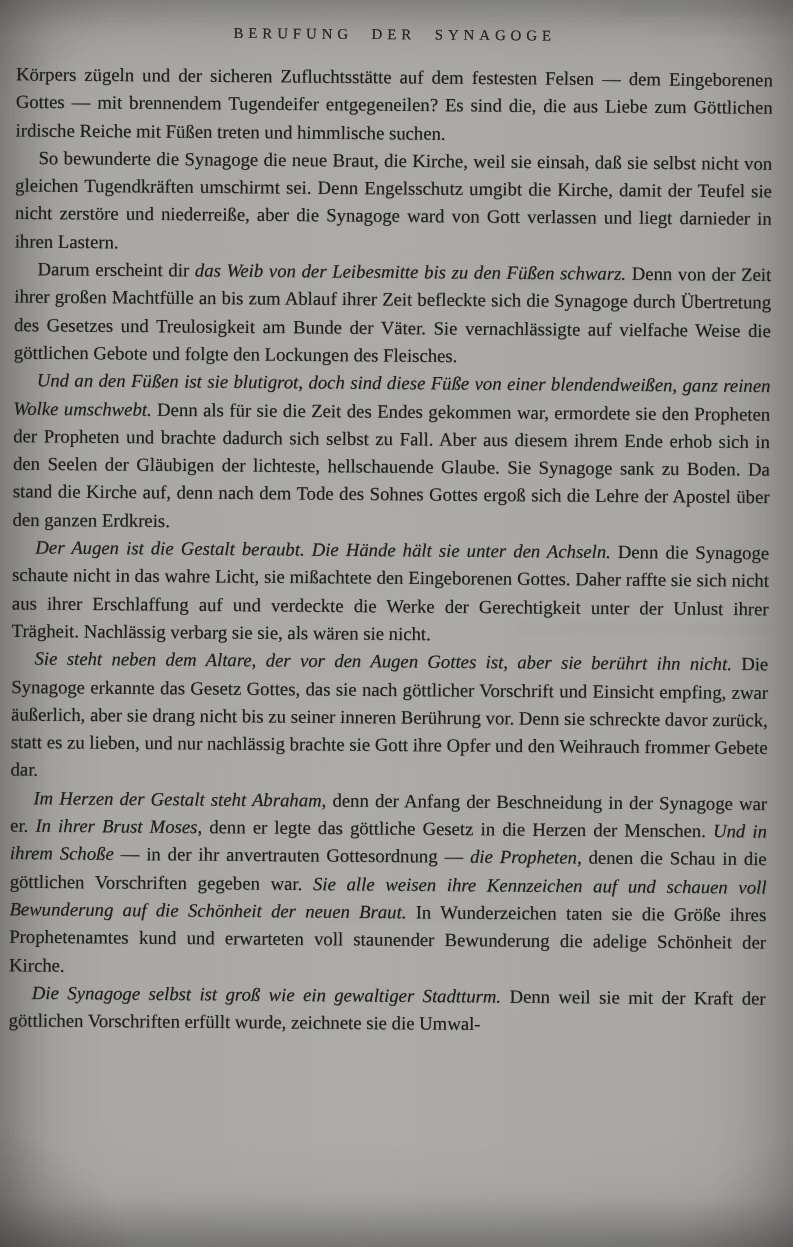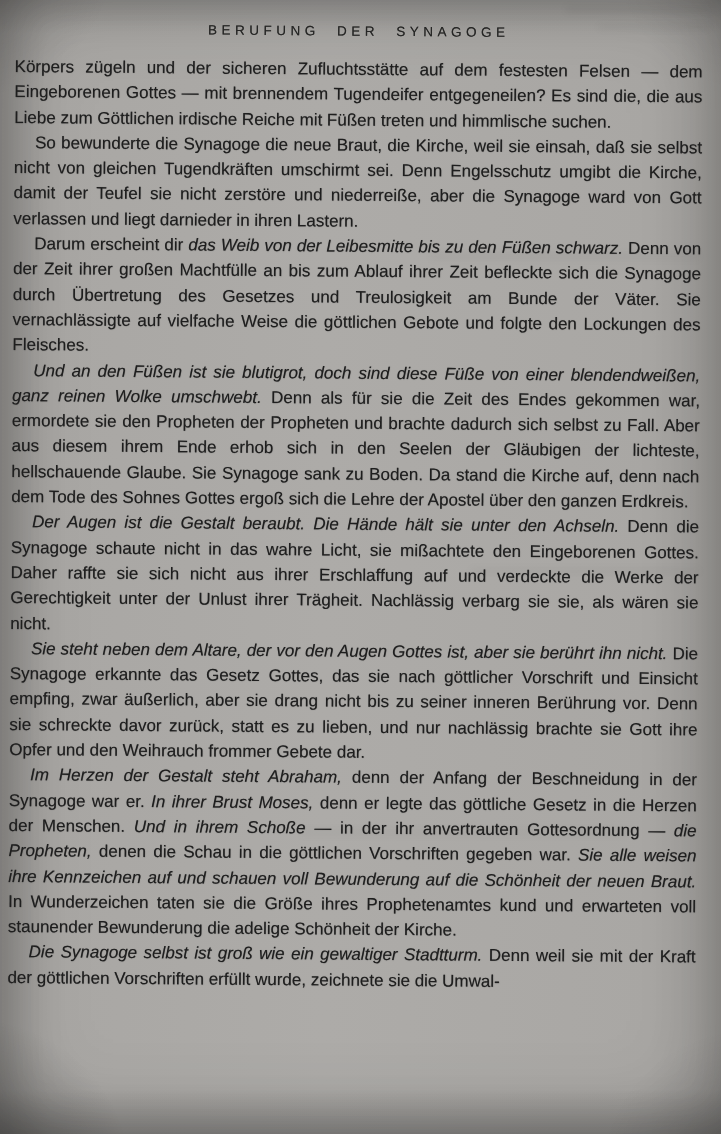--- a/index.html
+++ b/index.html
@@ -5,21 +5,21 @@
   html, body {
     margin: 0;
     padding: 0;
     background: #7e7e7c;
   }
   #stage {
     position: relative;
     width: 721px;
     height: 1134px;
     overflow: hidden;
-    font-family: Liberation Sans, sans-serif;
+    font-family: Liberation Serif, serif;
   }
   
   #paper {
     position: absolute;
     inset: 0;
     background:
       radial-gradient(circle 230px at -4% 104%, rgba(0,0,0,0.30), rgba(0,0,0,0) 70%),
       radial-gradient(circle 210px at 104% 104%, rgba(0,0,0,0.16), rgba(0,0,0,0) 72%),
       radial-gradient(circle 200px at -4% -4%, rgba(0,0,0,0.16), rgba(0,0,0,0) 72%),
       radial-gradient(circle 190px at 104% -4%, rgba(0,0,0,0.10), rgba(0,0,0,0) 72%),

